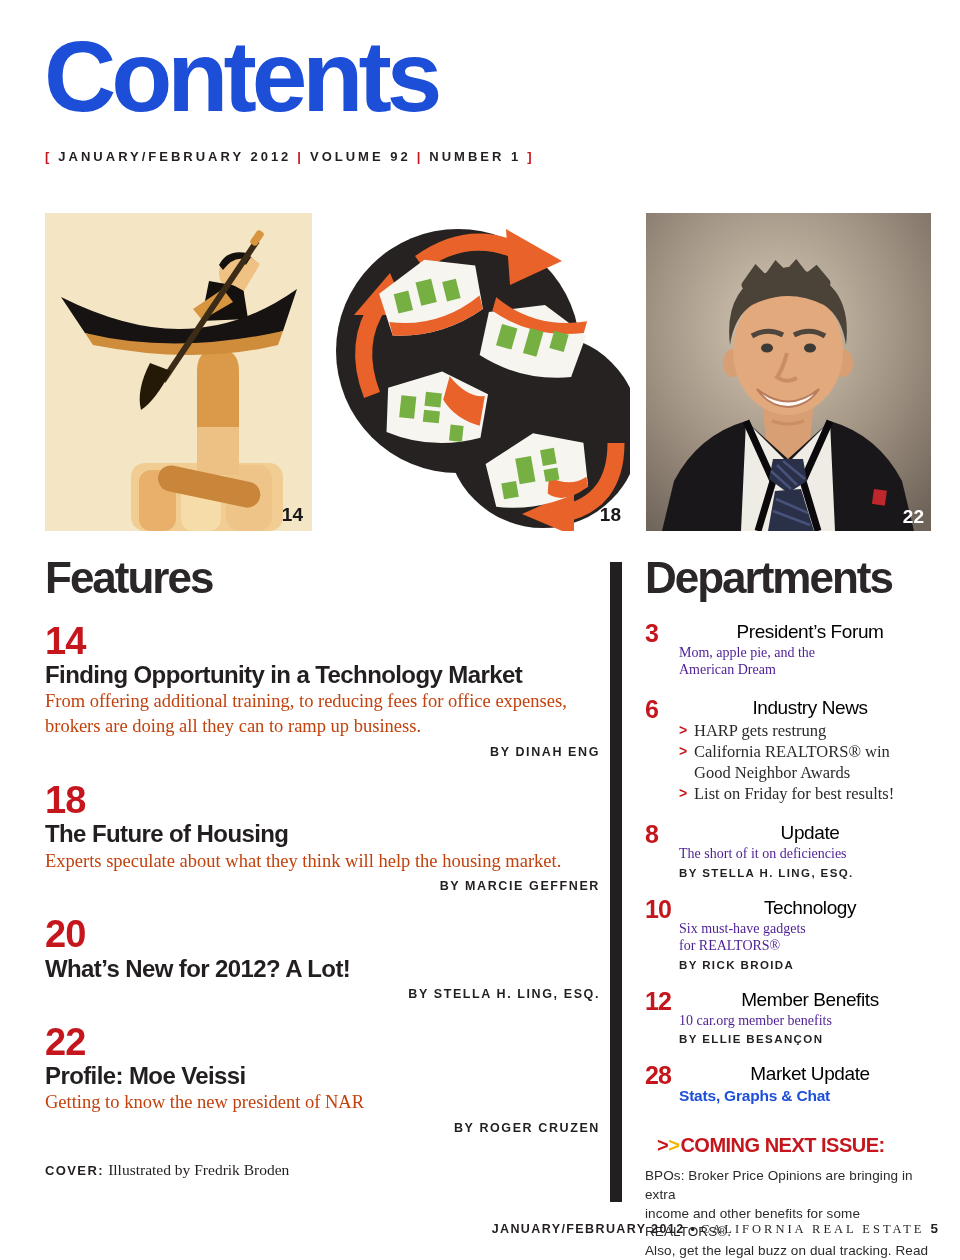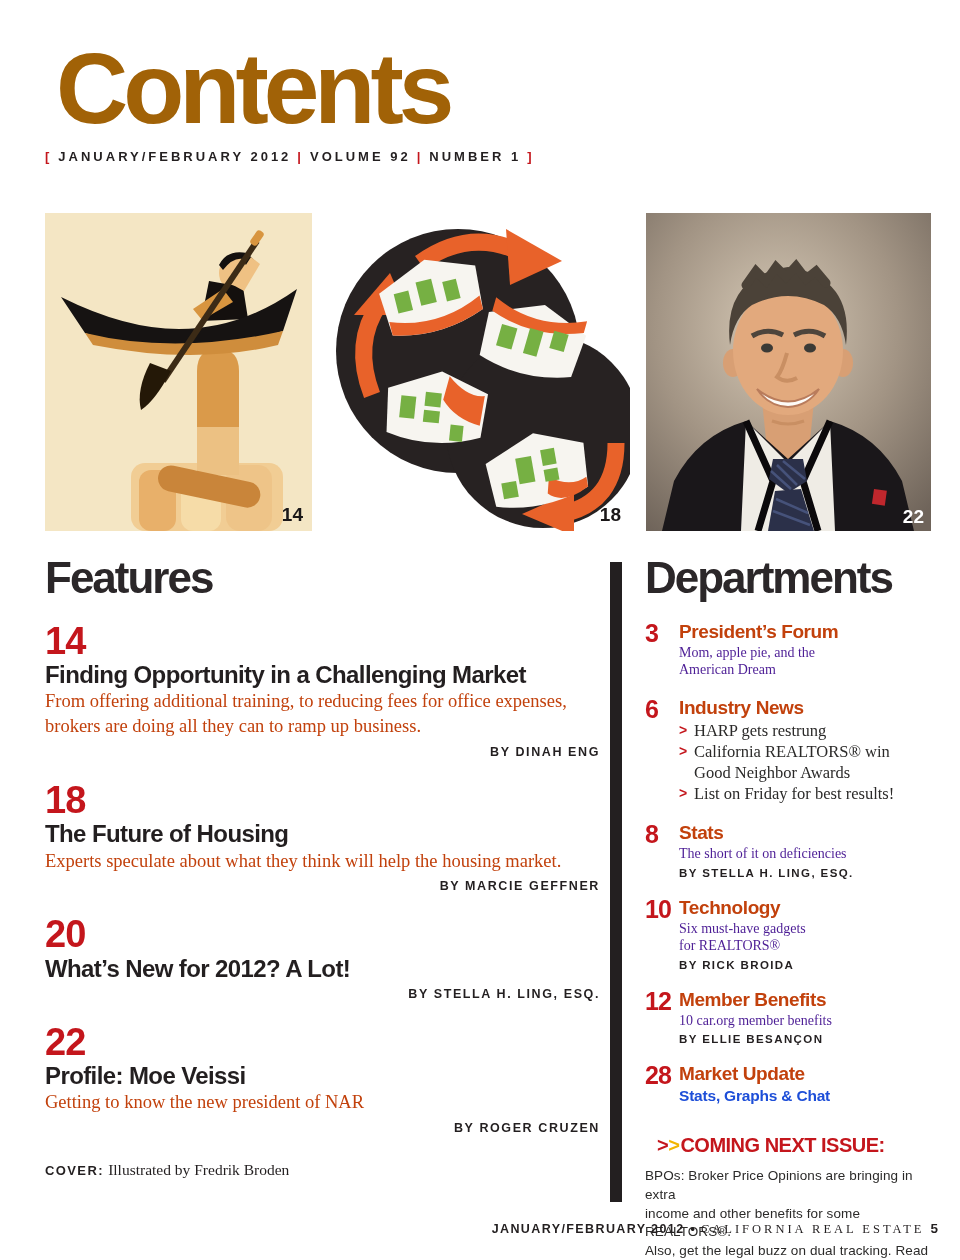--- a/index.html
+++ b/index.html
@@ -1,22 +1,22 @@
 <!DOCTYPE html>
 <html><head>
 <meta charset="utf-8">
 <style>
   html,body{margin:0;padding:0;background:#e9e9e9;}
   .page{position:relative;width:960px;height:1260px;background:#ffffff;margin:0 auto;
         font-family:"Liberation Sans",sans-serif;color:#231f20;overflow:hidden;}
   .serif{font-family:"Liberation Serif",serif;}
 
   
-  .masthead-title{position:absolute;left:40px;top:22px;margin:16px;font-size:100px;line-height:1;
-        font-weight:bold;letter-spacing:-5px;color:#a16207;}
+  .masthead-title{position:absolute;left:40px;top:22px;margin:4px;font-size:100px;line-height:1;
+        font-weight:bold;letter-spacing:-5px;color:#1d4ed8;}
   .issue-line{position:absolute;left:45px;top:149px;font-size:13px;font-weight:bold;
         letter-spacing:3px;color:#231f20;white-space:nowrap;}
   .issue-line .red{color:#c4161c;font-weight:bold;}
   .issue-line span{margin-right:6px;}
 
   
   .thumb{position:absolute;top:213px;height:318px;}
   .thumb svg{display:block;width:100%;height:100%;}
   #thumb-canoe{left:45px;width:267px;}
   #thumb-cycle{left:330px;width:300px;height:320px;top:211px;}
@@ -39,21 +39,21 @@
   .byline{margin-top:6px;font-size:12.5px;font-weight:bold;letter-spacing:1.6px;color:#231f20;text-align:right;}
   .cover-line{margin-top:26px;font-size:15px;}
   .cover-label{font-size:13px;font-weight:bold;letter-spacing:1.4px;}
   .cover-credit{font-family:"Liberation Serif",serif;font-size:15.5px;}
 
   
   .dept{display:flex;align-items:flex-start;margin-top:19px;}
   .dept:first-of-type{margin-top:22px;}
   .d-num{width:34px;flex:0 0 34px;font-size:25px;line-height:.9;font-weight:bold;color:#c4161c;letter-spacing:-1px;}
   .d-body{flex:1;}
-  .d-title{margin:0 0 2px 0;font-size:19px;line-height:1.05;font-weight:bold;letter-spacing:-0.4px;color:#c2410c;}
+  .d-title{margin:0 0 2px 0;font-size:19px;line-height:1.05;font-weight:normal;letter-spacing:-0.4px;color:#000000;text-align:center;}
   .d-desc{margin:1px 0 0 0;font-size:14px;line-height:1.25;white-space:pre-line;color:#4c1d95;}
   .d-desc.sans-bold{font-family:"Liberation Sans",sans-serif;font-weight:bold;font-size:15.5px;letter-spacing:-0.2px;color:#1d4ed8;}
   .d-byline{margin-top:4px;font-size:11.5px;font-weight:bold;letter-spacing:1.4px;color:#231f20;}
   .bullets{list-style:none;margin:2px 0 0 0;padding:0;}
   .bullets li{position:relative;padding-left:15px;font-family:"Liberation Serif",serif;
        font-size:16.5px;line-height:1.28;white-space:pre-line;color:#2b2a29;}
   .chev{position:absolute;left:0;top:0;color:#c4161c;font-weight:bold;font-size:14px;line-height:1.5;
        font-family:"Liberation Sans",sans-serif;}
 
   
@@ -200,21 +200,21 @@
       <path d="M126 208 Q142 214 158 208" stroke="#c98f63" stroke-width="3" fill="none"></path>
     </svg>
     <figcaption class="thumb-page light">22</figcaption>
   </figure>
 
   <section class="features-col">
     <h2 class="section-heading">Features</h2>
 
     <article class="feature">
       <div class="f-num">14</div>
-      <h3 class="f-title">Finding Opportunity in a Challenging Market</h3>
+      <h3 class="f-title">Finding Opportunity in a Technology Market</h3>
       <p class="f-desc serif">From offering additional training, to reducing fees for office expenses,
 brokers are doing all they can to ramp up business.</p>
       <div class="byline">BY DINAH ENG</div>
     </article>
 
     <article class="feature">
       <div class="f-num">18</div>
       <h3 class="f-title">The Future of Housing</h3>
       <p class="f-desc serif">Experts speculate about what they think will help the housing market.</p>
       <div class="byline">BY MARCIE GEFFNER</div>
@@ -262,21 +262,21 @@
           <li><span class="chev">&gt;</span><span>California REALTORS® win
 Good Neighbor Awards</span></li>
           <li><span class="chev">&gt;</span><span>List on Friday for best results!</span></li>
         </ul>
       </div>
     </article>
 
     <article class="dept">
       <div class="d-num">8</div>
       <div class="d-body">
-        <h3 class="d-title">Stats</h3>
+        <h3 class="d-title">Update</h3>
         <p class="d-desc serif">The short of it on deficiencies</p>
         <div class="d-byline">BY STELLA H. LING, ESQ.</div>
       </div>
     </article>
 
     <article class="dept">
       <div class="d-num">10</div>
       <div class="d-body">
         <h3 class="d-title">Technology</h3>
         <p class="d-desc serif">Six must-have gadgets

